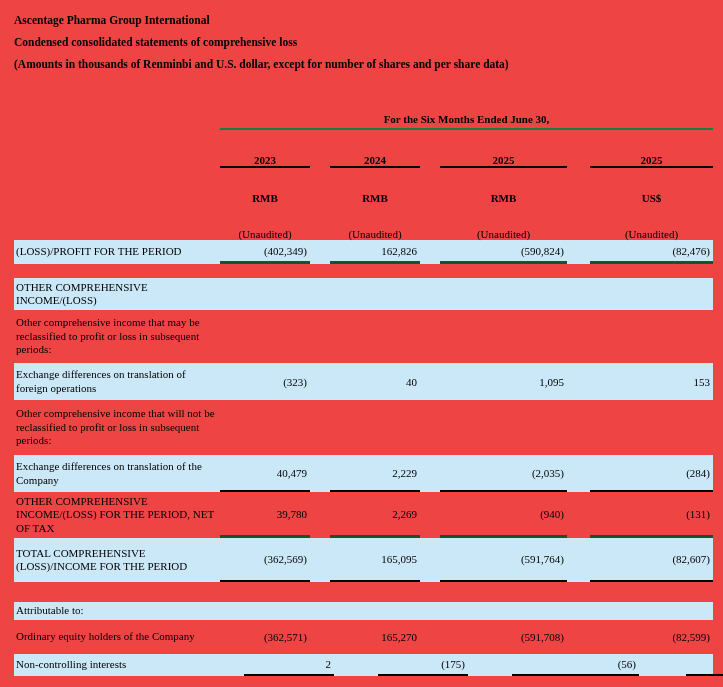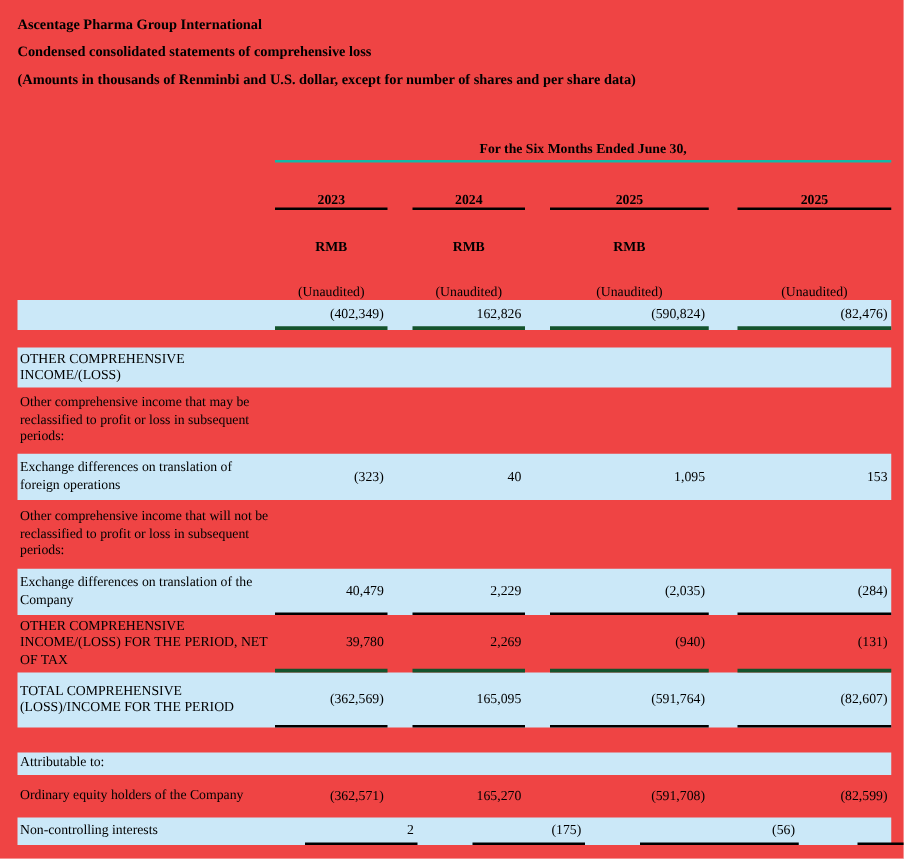--- a/index.html
+++ b/index.html
@@ -30,21 +30,21 @@
   }
   .val { display: flex; align-items: center; justify-content: flex-end;
          font-size: 11px; padding-right: 3px; }
   .v1 { grid-column: 3; } .v2 { grid-column: 5; } .v3 { grid-column: 7; } .v4 { grid-column: 9; }
   
   .row-span-head { min-height: 21px; }
   .span-cell {
     grid-column: 3 / 10;
     display: flex; align-items: flex-end; justify-content: center;
     font-weight: bold; font-size: 11px; padding-bottom: 3px;
-    border-bottom: 2px solid #14b8a6;
+    border-bottom: 2px solid #15803d;
   }
   .row-years { min-height: 23px; }
   .hcell { display: flex; align-items: center; justify-content: center;
            font-size: 11px; font-weight: bold; margin-top: 24px; }
   .row-years .hcell { border-bottom: 2px solid #000; }
   .row-currency { min-height: 26px; }
   .row-audit { min-height: 18px; }
   .row-audit .hcell { font-weight: normal; }
   
   .row-loss-profit   { min-height: 24px; }
@@ -86,30 +86,32 @@
       <div class="hcell v1">2023</div>
       <div class="hcell v2">2024</div>
       <div class="hcell v3">2025</div>
       <div class="hcell v4">2025</div>
     </div>
     <div class="row row-currency">
       <div class="lab"></div>
       <div class="hcell v1">RMB</div>
       <div class="hcell v2">RMB</div>
       <div class="hcell v3">RMB</div>
+      <div class="hcell v4">US$</div>
     </div>
     <div class="row row-audit">
       <div class="lab"></div>
       <div class="hcell v1">(Unaudited)</div>
       <div class="hcell v2">(Unaudited)</div>
       <div class="hcell v3">(Unaudited)</div>
       <div class="hcell v4">(Unaudited)</div>
     </div>
 
     <div class="row row-loss-profit hl u-thick">
+      <div class="lab">(LOSS)/PROFIT FOR THE PERIOD</div>
       <div class="val v1">(402,349)</div>
       <div class="val v2">162,826</div>
       <div class="val v3">(590,824)</div>
       <div class="val v4">(82,476)</div>
     </div>
 
     <div class="sp-14"></div>
 
     <div class="row row-oci-header hl">
       <div class="lab">OTHER COMPREHENSIVE INCOME/(LOSS)</div>

